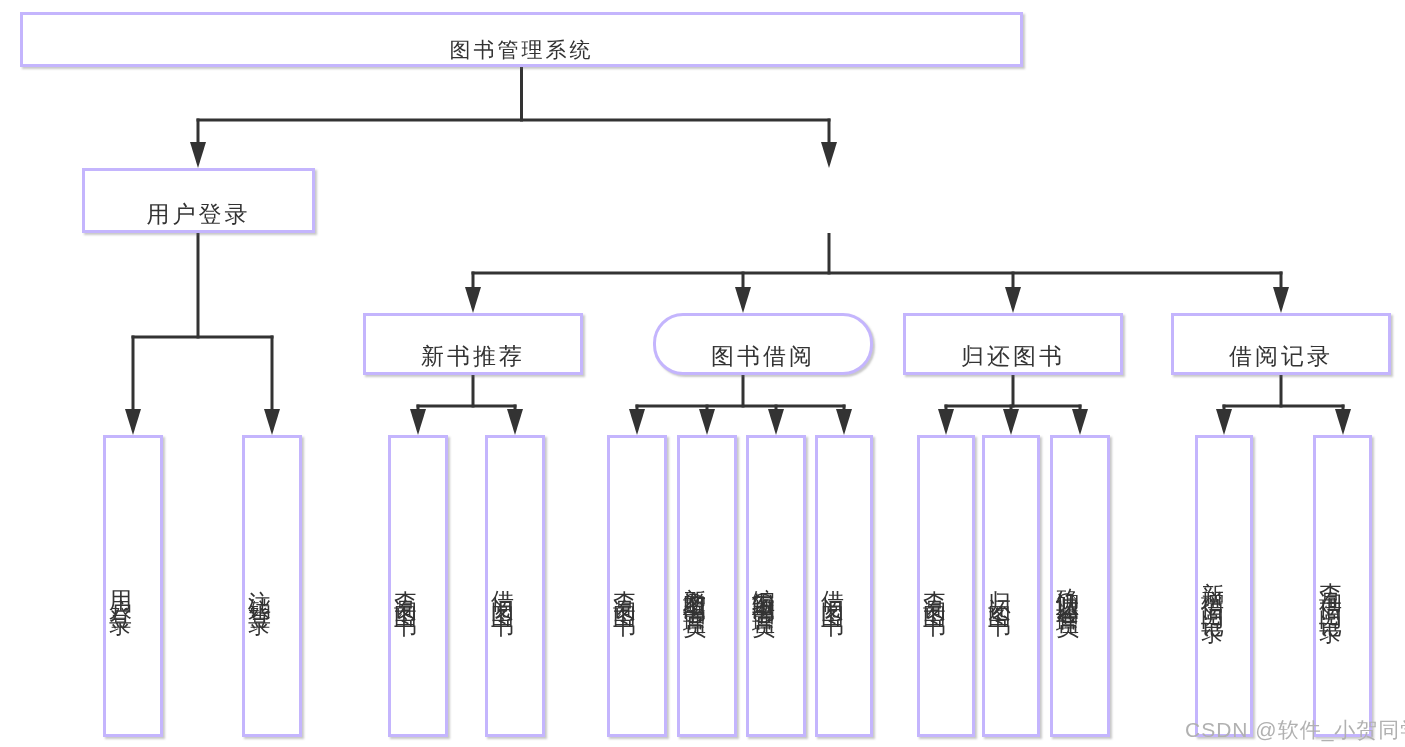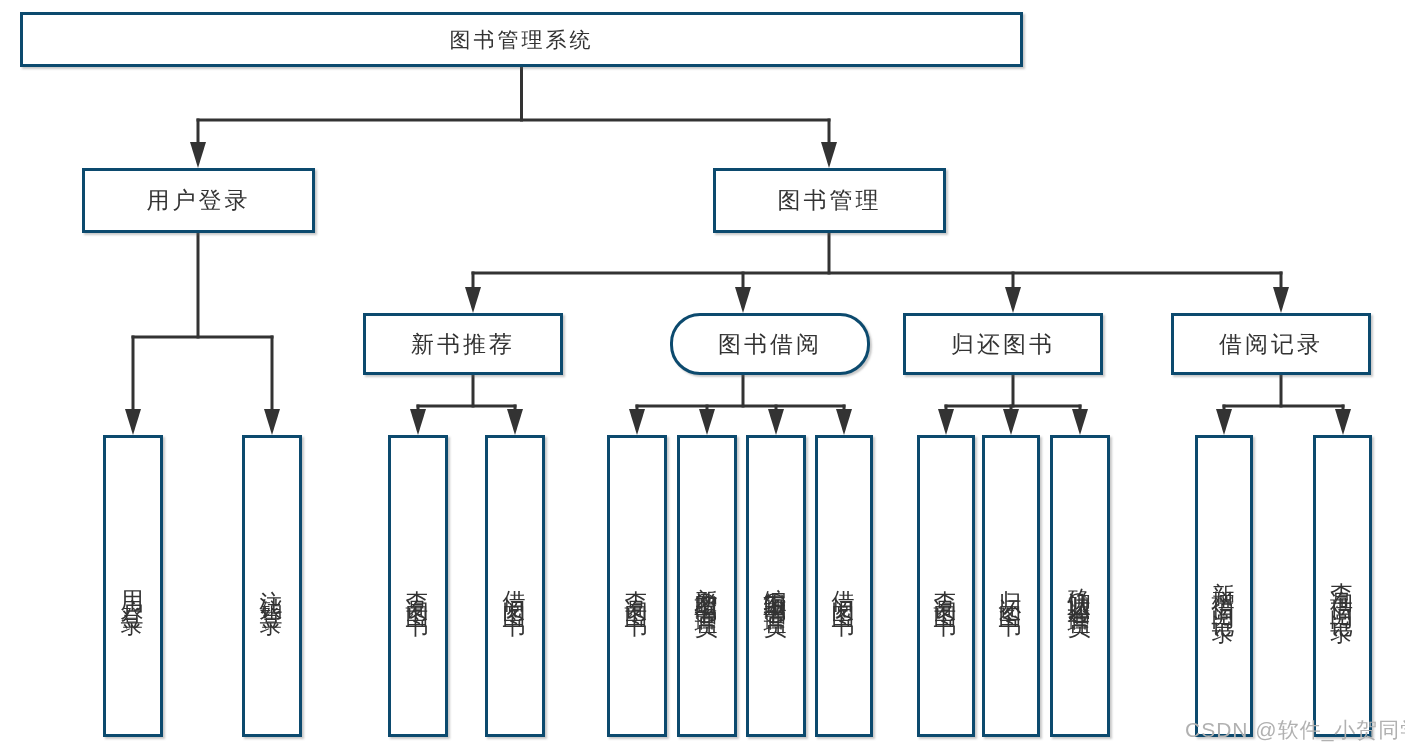--- a/index.html
+++ b/index.html
@@ -10,31 +10,31 @@
     font-family:"Liberation Sans","DejaVu Sans",sans-serif;
     overflow:hidden;
   }
   .connector-layer{position:absolute;left:0;top:0;z-index:1;}
   .connector-layer line{stroke:#333333;stroke-width:3;}
   .connector-layer polygon{fill:#333333;stroke:none;}
   .box{
     position:absolute;
     box-sizing:border-box;
     background:#ffffff;
-    border:3px solid #0c4a6e;
+    border:3px solid #c4b5fd;
     color:#333333;
-    display:flex;align-items:center;justify-content:center;
+    display:flex;align-items:flex-end;justify-content:center;
     z-index:2;
     box-shadow:2px 2px 2px rgba(100,100,100,0.35);
     text-align:center;
     white-space:nowrap;
   }
   .root-box{left:20px;top:12px;width:1003px;height:55px;font-size:21px;letter-spacing:3px;}
   .l2-box{top:168px;width:233px;height:65px;font-size:23px;letter-spacing:3px;}
-  .l3-box{top:313px;width:200px;height:62px;font-size:23px;letter-spacing:3px;}
+  .l3-box{top:313px;width:220px;height:62px;font-size:23px;letter-spacing:3px;}
   .leaf{
     top:435px;height:302px;width:60px;
     font-size:23px;
     writing-mode:vertical-rl;
     text-orientation:mixed;
     letter-spacing:8px;
     padding-top:4px;
   }
   .leaf.long{letter-spacing:4px;}
   .watermark{
@@ -114,28 +114,25 @@
     <polygon points="1335,409 1351,409 1343,435"></polygon>
   </svg>
 
   <div class="box root-box">
     <span>图书管理系统</span>
   </div>
 
   <div class="box l2-box" style="left:82px;">
     <span>用户登录</span>
   </div>
-  <div class="box l2-box" style="left:713px;">
-    <span>图书管理</span>
-  </div>
 
   <div class="box l3-box" style="left:363px;">
     <span>新书推荐</span>
   </div>
-  <div class="box l3-box" style="left:670px;border-radius:30px;">
+  <div class="box l3-box" style="left:653px;border-radius:30px;">
     <span>图书借阅</span>
   </div>
   <div class="box l3-box" style="left:903px;">
     <span>归还图书</span>
   </div>
   <div class="box l3-box" style="left:1171px;">
     <span>借阅记录</span>
   </div>
 
   <div class="box leaf" style="left:103px;">

